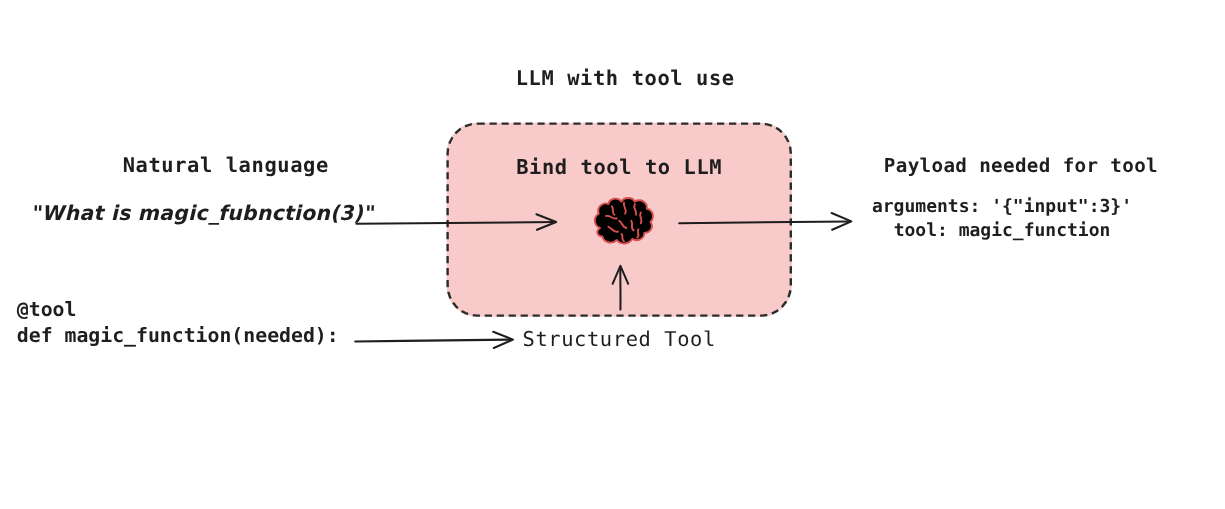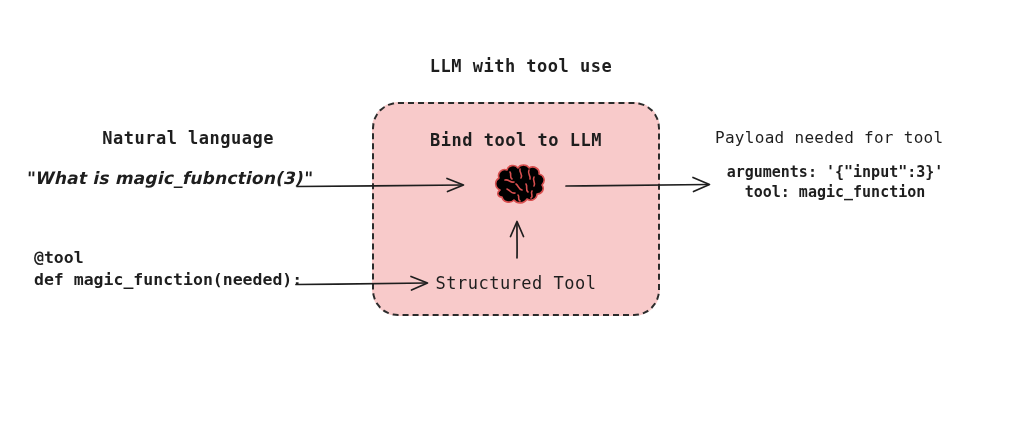--- a/index.html
+++ b/index.html
@@ -40,27 +40,26 @@
     letter-spacing: 0.2px;
     transform: skewX(-2deg);
     white-space: pre;
   }
   .code-block {
     position: absolute;
     left: 14px; top: 247px;
     font-size: 16.5px;
     line-height: 21.5px;
     font-weight: 600;
-    margin-left: 20px;
   }
   .code-line { white-space: pre; }
   .tool-box {
     position: absolute;
     left: 372px; top: 102px;
-    width: 288px; height: 214px;
+    width: 288px; height: 162px;
     background: #f8caca;
     border: 2.2px dashed #2b2b2b;
     border-radius: 26px;
   }
   .box-heading {
     position: absolute;
     left: 0; top: 26px; width: 100%;
     text-align: center;
     font-size: 17px; font-weight: bold;
     letter-spacing: 0.5px;
@@ -75,22 +74,22 @@
     position: absolute;
     left: 0; top: 169px; width: 100%;
     text-align: center;
     font-size: 17px; font-weight: normal;
     letter-spacing: 0.5px;
     white-space: pre;
   }
   .right-heading {
     position: absolute;
     left: 715px; top: 128px; width: 250px;
-    text-align: left;
-    font-size: 16px; font-weight: normal;
+    text-align: right;
+    font-size: 16px; font-weight: bold;
     letter-spacing: 0.3px;
     white-space: pre;
   }
   .payload-block {
     position: absolute;
     left: 715px; top: 163px; width: 240px;
     text-align: center;
     font-size: 15px;
     line-height: 19.5px;
     font-weight: 600;

